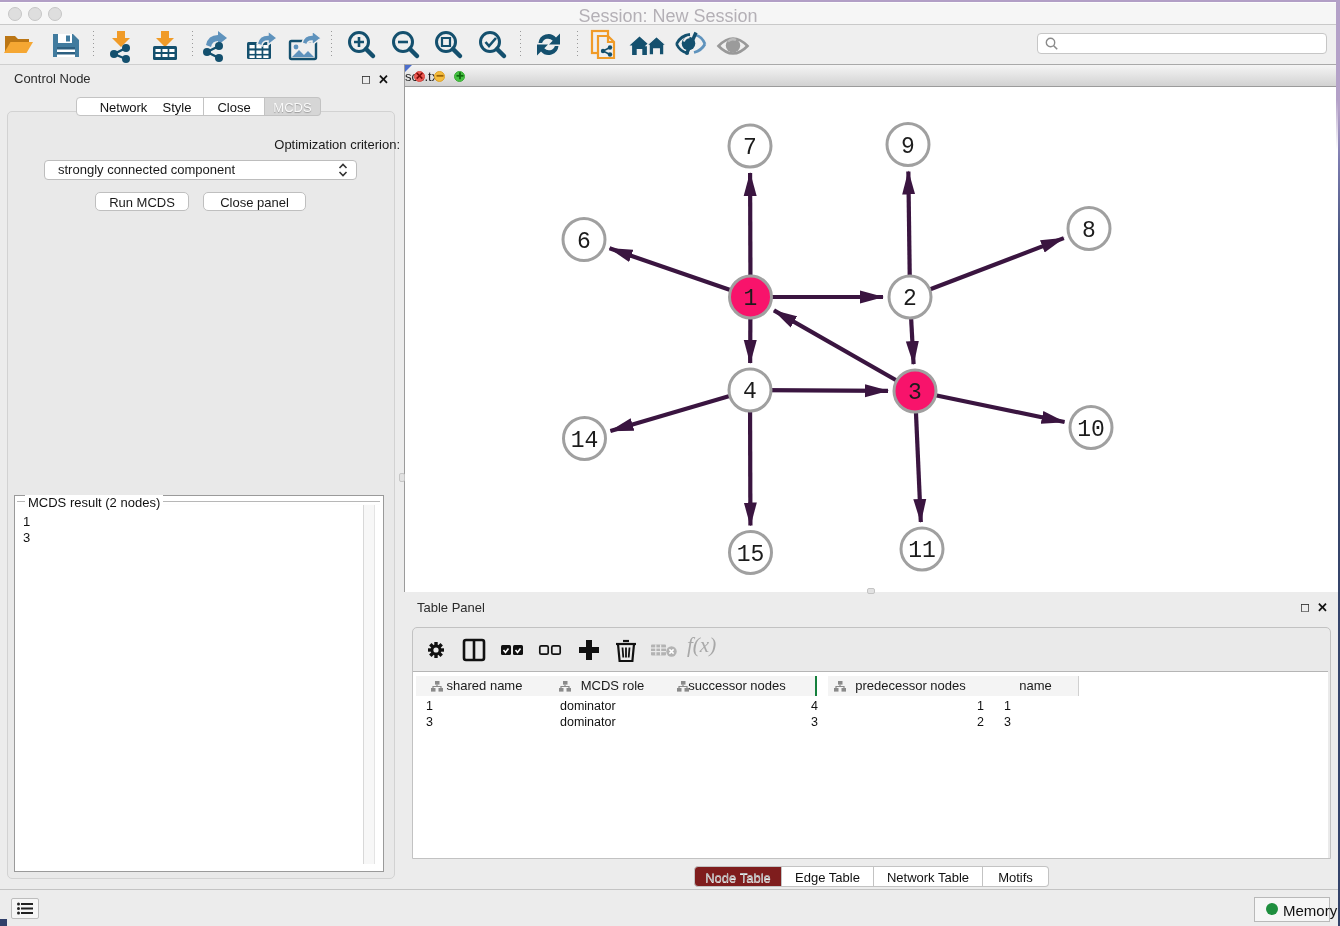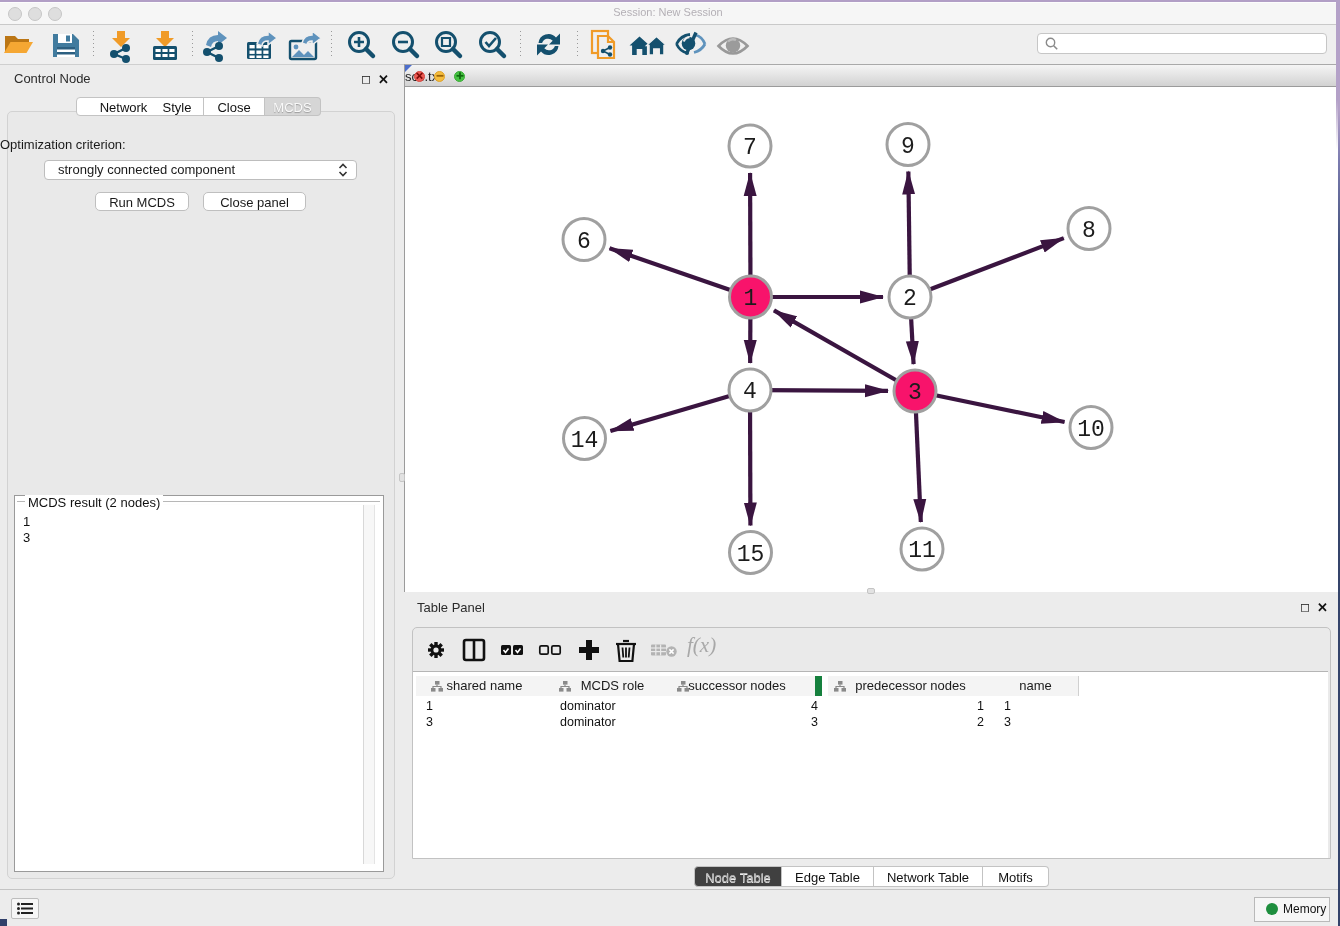--- a/index.html
+++ b/index.html
@@ -5,63 +5,63 @@
   html,body{margin:0;padding:0;}
   #root{position:relative;width:1340px;height:926px;background:#ececec;overflow:hidden;
         font-family:"Liberation Sans",sans-serif;}
   .abs{position:absolute;}
   
   #topstrip{left:0;top:0;width:1340px;height:2px;background:#b29fc6;}
   #topstrip2{left:0;top:2px;width:1336px;height:1px;background:#fdfdfd;}
   #titlebar{left:0;top:3px;width:1336px;height:21px;background:#f6f6f6;}
   #titlebar .light{position:absolute;top:4px;width:12px;height:12px;border-radius:50%;
       background:#dedede;border:1px solid #c6c6c6;}
-  #apptitle{left:0;top:6px;width:1336px;text-align:center;font-size:11px;color:#b4b0b6;}
+  #apptitle{left:0;top:6px;width:1336px;text-align:center;font-size:18px;color:#b4b0b6;}
   #tbsep{left:0;top:24px;width:1336px;height:1px;background:#c9c9c9;}
   #toolbar{left:0;top:25px;width:1336px;height:39px;background:#efefef;border-bottom:1px solid #cfcfcf;}
   .vdots{position:absolute;top:6px;height:27px;width:1px;
      background-image:repeating-linear-gradient(#9a9a9a 0 1.5px, transparent 1.5px 4px);}
   #search{left:1037px;top:33px;width:288px;height:19px;background:#fff;border:1px solid #c6c6c6;border-radius:4px;}
 
   
   #cp-title{left:14px;top:71px;font-size:13px;color:#2b2b2b;}
   .winbtn{position:absolute;font-size:13px;color:#111;}
   #cp-panel{left:7px;top:111px;width:386px;height:766px;background:#e9e9e9;
      border:1px solid #d2d2d2;border-radius:5px;}
   .seg{position:absolute;top:97px;height:19px;font-size:13px;color:#111;background:#fff;
        border:1px solid #c3c3c3;text-align:center;line-height:19px;box-sizing:border-box;}
-  #opt-label{left:0;top:137px;width:400px;text-align:left;font-size:13px;color:#1a1a1a;}
+  #opt-label{left:0;top:137px;width:400px;text-align:right;font-size:13px;color:#1a1a1a;}
   #dropdown{left:44px;top:160px;width:311px;height:18px;background:#fff;border:1px solid #bdbdbd;
      border-radius:4px;font-size:13px;color:#1a1a1a;line-height:18px;}
   .btn{position:absolute;height:19px;background:#fff;border:1px solid #bfbfbf;border-radius:5px;
       font-size:13px;color:#1a1a1a;text-align:center;line-height:19px;box-sizing:border-box;}
   #mcds-box{left:14px;top:495px;width:368px;height:375px;background:#fff;border:1px solid #9a9a9a;}
   #mcds-title{left:25px;top:495px;font-size:13px;color:#111;background:#fff;padding:0 3px;}
   #mcds-scroll{position:absolute;right:8px;top:8px;width:10px;height:360px;background:#f7f7f7;border-left:1px solid #d8d8d8;border-right:1px solid #e4e4e4;}
 
   
   #netwin{left:404px;top:64px;width:934px;height:528px;background:#fff;border-left:1px solid #9b9b9b;border-top:1px solid #a9a9a9;box-sizing:border-box;}
   #nettitle{position:absolute;left:0;top:0;width:100%;height:21px;
      background:linear-gradient(#f5f5f5,#d2d2d2);border-bottom:1px solid #9b9b9b;}
   #nettitle .t{position:absolute;width:100%;text-align:left;top:4px;font-size:13px;color:#222;}
   .tl{position:absolute;top:6px;width:11px;height:11px;border-radius:50%;box-sizing:border-box;}
 
   
   #tp-title{left:417px;top:600px;font-size:13px;color:#2b2b2b;}
   #tp-box{left:412px;top:627px;width:917px;height:230px;background:#eaeaea;
       border:1px solid #c2c2c2;border-radius:5px 5px 0 0;}
   #tp-table{position:absolute;left:0px;top:43px;width:915px;height:186px;background:#fff;border-top:1px solid #b5b5b5;}
-  .th{position:absolute;top:4px;height:20px;background:#f4f4f4;border-right:7px solid #15803d;
+  .th{position:absolute;top:4px;height:20px;background:#f4f4f4;border-right:2px solid #15803d;
       font-size:13px;color:#1a1a1a;text-align:center;line-height:20px;}
   .tr{position:absolute;font-size:12.5px;color:#111;}
   .tab{position:absolute;top:866px;height:21px;background:#fff;border:1px solid #c3c3c3;
      font-size:13px;color:#111;text-align:center;line-height:21px;box-sizing:border-box;}
   #statsep{left:0;top:889px;width:1340px;height:1px;background:#c4c4c4;}
   #memBtn{left:1254px;top:897px;width:74px;height:23px;background:#f6f6f6;border:1px solid #b9b9b9;
-     font-size:12px;color:#111;}
+     font-size:15px;color:#111;}
   #listBtn{left:11px;top:898px;width:26px;height:19px;background:#f6f6f6;border:1px solid #bdbdbd;border-radius:2px;}
   
   #rightsliverA{left:1338px;top:0;width:2px;height:926px;
      background:linear-gradient(#b4a1c8 0px,#b4a1c8 110px,#7c7cb0 160px,#41507a 250px,#36456b 420px,#33426a 926px);}
   #rightsliverB{left:1336px;top:0;width:2px;height:150px;
      background:linear-gradient(#b4a1c8 0px,#b4a1c8 100px,rgba(180,161,200,0) 150px);}
 </style>
 </head>
 <body>
 <div id="root">
@@ -445,21 +445,21 @@
             <g fill="#8a8a8a">
               <rect x="4" y="0" width="4.5" height="3.6"></rect>
               <rect x="0" y="7" width="4.5" height="3.6"></rect>
               <rect x="7.5" y="7" width="4.5" height="3.6"></rect>
   <path d="M6 3.6 v2 M2 7 v-1.5 h8 V7" stroke="#8a8a8a" fill="none" stroke-width="1.2"></path>
             </g>
           </svg>
         </div>
       </div>
   </div>
-  <div class="tab" style="left:694px;width:88px;border-radius:4px 0 0 4px;background:#404040;color:#b9b9b9;text-shadow:0 1px 0 #eee;">Node Table</div>
+  <div class="tab" style="left:694px;width:88px;border-radius:4px 0 0 4px;background:#7f1d1d;color:#b9b9b9;text-shadow:0 1px 0 #eee;">Node Table</div>
   <div class="tab" style="left:782px;width:92px;border-left:none;">Edge Table</div>
   <div class="tab" style="left:874px;width:109px;border-left:none;">Network Table</div>
   <div class="tab" style="left:983px;width:66px;border-radius:0 4px 4px 0;border-left:none;">Motifs</div>
 
   <div class="abs" id="statsep"></div>
   <div class="abs" id="listBtn">
     <svg width="16" height="13" viewBox="0 0 16 13" style="position:absolute;left:5px;top:3px">
       <g fill="#222">
           <circle cx="1.5" cy="2" r="1.5"></circle>
           <circle cx="1.5" cy="6.5" r="1.5"></circle>

